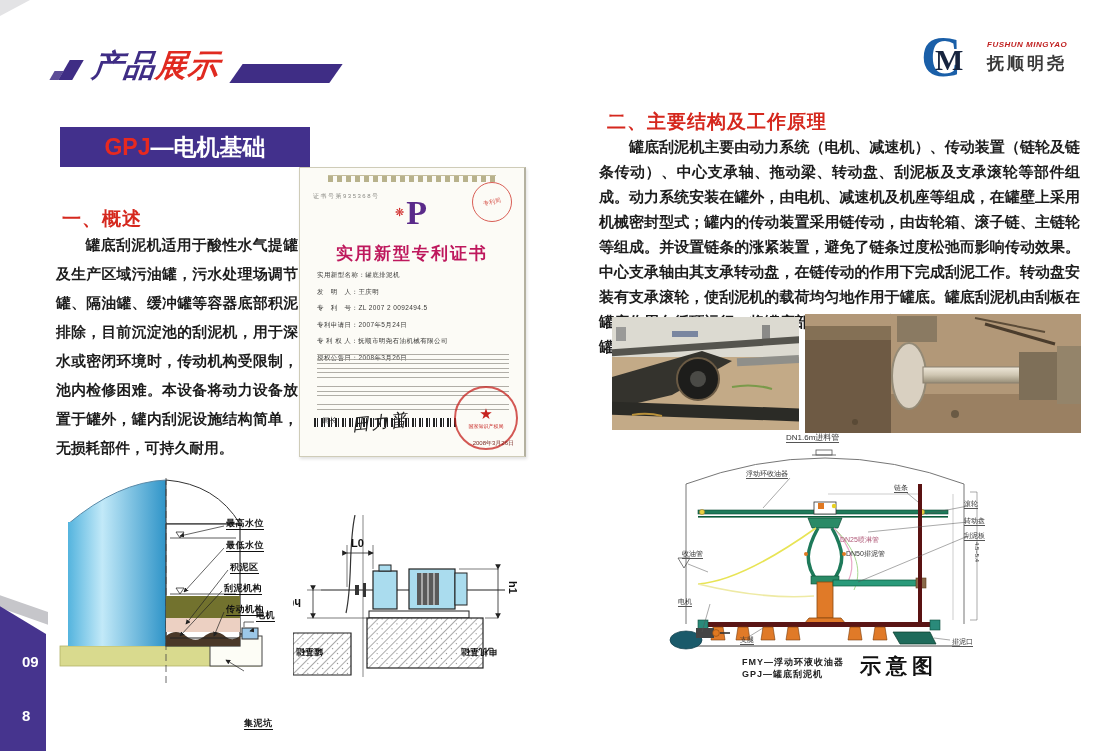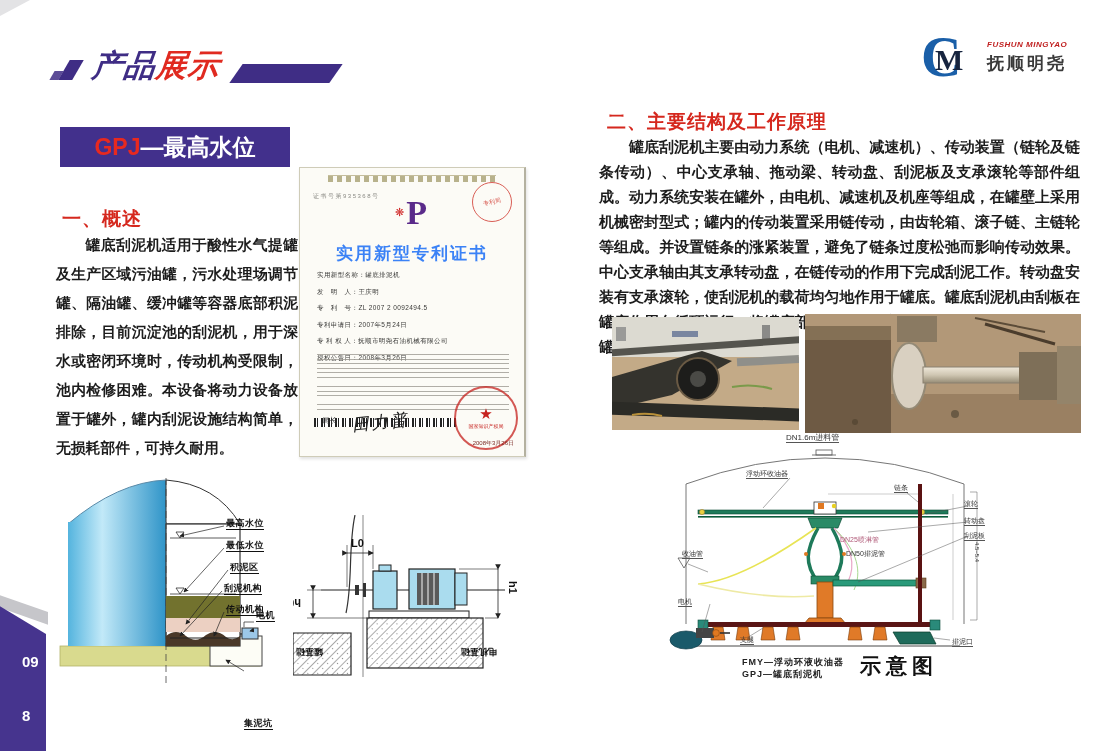--- a/index.html
+++ b/index.html
@@ -16,21 +16,21 @@
   .brand-w1 { color:#3f2d85; }
   .brand-w2 { color:#e02a20; }
   .brand-bar { display:inline-block; width:100px; height:19px; background:#3f2d85; transform:skewX(-35deg); margin-left:16px; margin-top:14px; }
 
   .brand-right { position:absolute; left:915px; top:26px; display:flex; align-items:center; }
   .cm-logo { width:72px; height:62px; }
   .brand-right-text .en { color:#c02020; font-style:italic; font-weight:bold; font-size:8px; letter-spacing:.5px; }
   .brand-right-text .cn { color:#3a3a3a; font-size:17px; font-weight:bold; letter-spacing:3px; margin-top:3px; }
 
   
-  .title-box { position:absolute; left:60px; top:127px; width:230px; height:40px; background:#42308c;
+  .title-box { position:absolute; left:60px; top:127px; width:250px; height:40px; background:#42308c;
                display:flex; align-items:center; justify-content:center; }
   .title-box .code { color:#e8291f; font-size:23px; font-weight:bold; }
   .title-box .name { color:#ffffff; font-size:23px; font-weight:bold; }
 
   .sec-heading { position:absolute; color:#d5281e; font-size:19px; font-weight:bold; letter-spacing:1px; }
   .overview-heading { left:62px; top:206px; }
   .principle-heading { left:607px; top:109px; }
 
   .body-text { position:absolute; color:#1c1c1c; font-weight:bold; text-align:justify; text-indent:2em; }
   .overview-body { left:56px; top:231px; width:242px; font-size:14.8px; line-height:29px; }
@@ -44,21 +44,21 @@
                   background:repeating-linear-gradient(90deg,#a8a072 0 5px, transparent 5px 9px);
                   border-top:1px solid #b8b088; opacity:.8; }
   .cert-no { position:absolute; top:24px; left:13px; font-size:6px; color:#8a8a84; letter-spacing:1.5px; }
   .cert-seal-top { position:absolute; top:14px; right:12px; width:40px; height:40px; border:1.6px solid #d24238;
                    border-radius:50%; display:flex; align-items:center; justify-content:center; opacity:.85; }
   .cert-seal-top span { color:#d24238; font-size:6px; text-align:center; line-height:7px; transform:rotate(-12deg); }
   .cert-logo { position:absolute; top:26px; left:50%; transform:translateX(-50%); }
   .cert-logo .petals { color:#d02828; font-size:11px; position:relative; top:-8px; left:-2px; }
   .cert-logo .pletter { color:#5a2a8a; font-size:34px; font-weight:bold; font-family:"Liberation Serif",serif; }
   .cert-title { position:absolute; top:74px; width:100%; text-align:center; font-family:Liberation Sans, sans-serif;
-                font-size:17px; font-weight:bold; color:#3b82f6; letter-spacing:2px; }
+                font-size:17px; font-weight:bold; color:#be185d; letter-spacing:2px; }
   .cert-fields { position:absolute; top:103px; left:17px; right:14px; }
   .cert-fields div { font-size:6.5px; color:#3a3a38; margin-bottom:7.5px; letter-spacing:.4px; filter:blur(.2px); }
   .cert-fine { position:absolute; left:17px; right:15px; background:repeating-linear-gradient(180deg,#97948c 0 1px, transparent 1px 4.6px); opacity:.75; }
   .fine1 { top:186px; height:27px; }
   .fine2 { top:218px; height:14px; }
   .fine3 { top:236px; height:9px;  }
   .cert-barcode { position:absolute; top:250px; left:14px; width:142px; height:9px;
                   background:repeating-linear-gradient(90deg,#232323 0 2px,#fff 2px 3px,#232323 3px 4px,#fff 4px 7px); }
   .cert-seal-bottom { position:absolute; right:6px; bottom:6px; width:64px; height:64px; border:2px solid rgba(198,34,30,.75);
                       border-radius:50%; display:flex; flex-direction:column; align-items:center; justify-content:center; }
@@ -125,21 +125,21 @@
       <text x="20" y="44" font-size="30" font-weight="bold" font-family="Liberation Serif,serif" fill="#16243f">M</text>
     </svg>
     <div class="brand-right-text">
       <div class="en">FUSHUN MINGYAO</div>
       <div class="cn">抚顺明尧</div>
     </div>
   </div>
 
   <div class="title-box">
     <span class="code">GPJ</span>
-      <span class="name">—最高水位</span>
+      <span class="name">—电机基础</span>
   </div>
 
   <div class="sec-heading overview-heading">一、概述</div>
   <div class="body-text overview-body">罐底刮泥机适用于酸性水气提罐及生产区域污油罐，污水处理场调节罐、隔油罐、缓冲罐等容器底部积泥排除，目前沉淀池的刮泥机，用于深水或密闭环境时，传动机构受限制，池内检修困难。本设备将动力设备放置于罐外，罐内刮泥设施结构简单，无损耗部件，可持久耐用。</div>
 
   <div class="certificate">
     <div class="cert-garland"></div>
     <div class="cert-no">证书号第935368号</div>
     <div class="cert-seal-top">
       <span>专利局</span>

